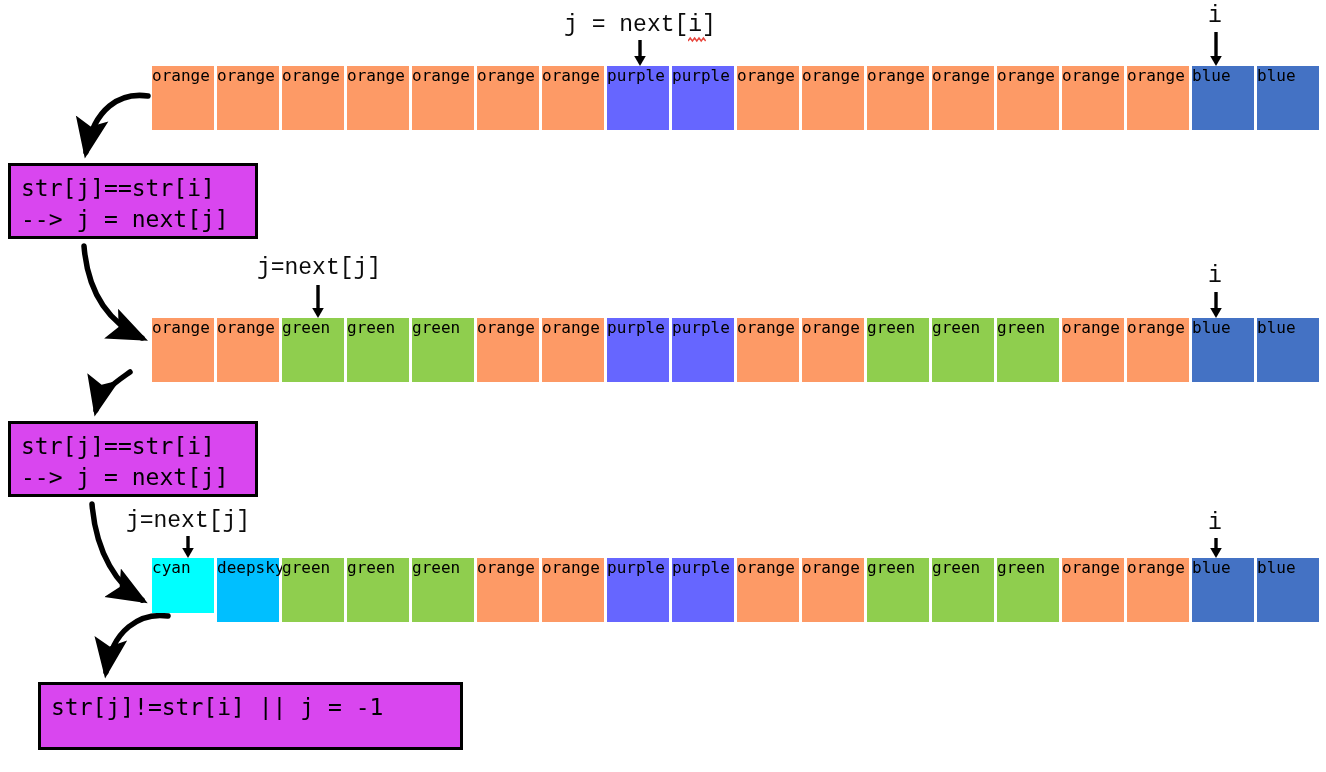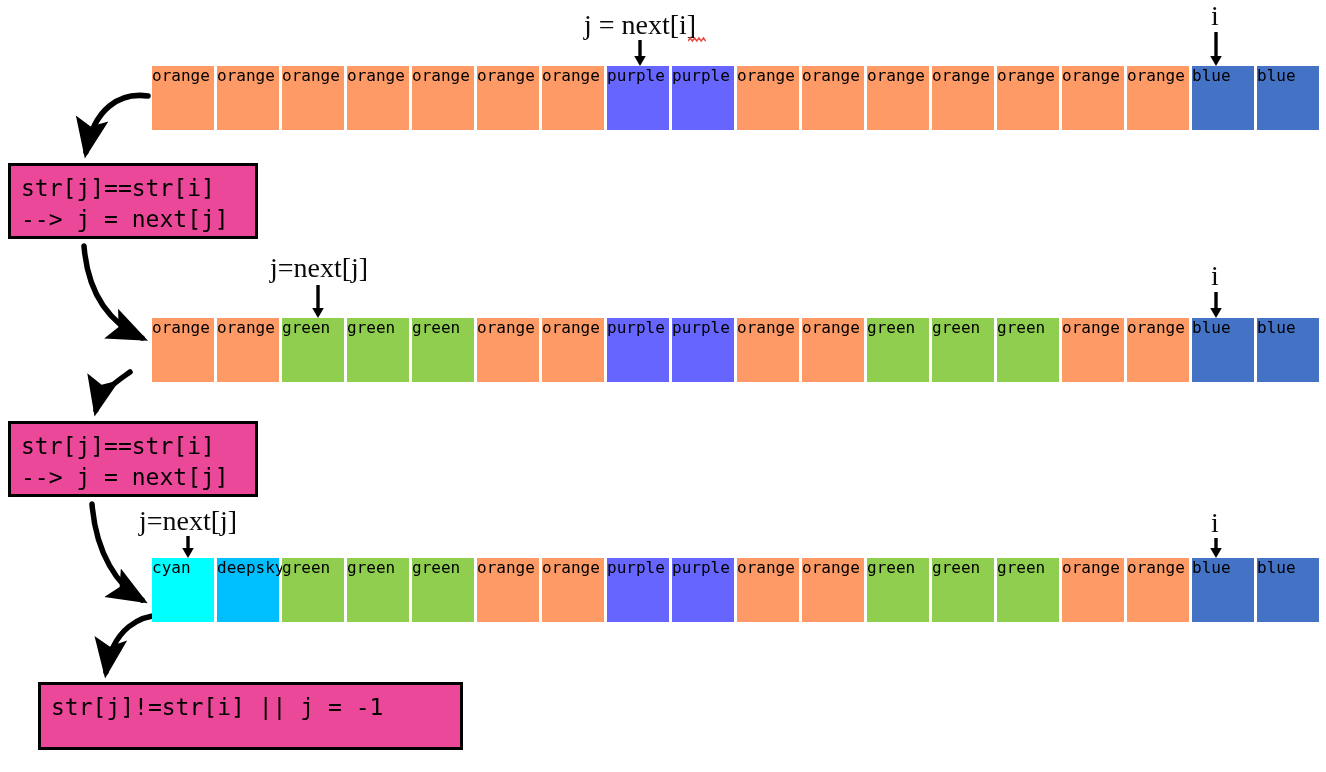--- a/index.html
+++ b/index.html
@@ -35,31 +35,31 @@
 
   
   .ptr {
     position: absolute;
     text-align: center;
     white-space: pre;
     color: #0b0b0b;
   }
   .ptr .ptr-text {
     display: block;
-    font-family: Liberation Serif, serif;
-    font-size: 28px;
+    font-family: Liberation Mono, monospace;
+    font-size: 23px;
     line-height: 26px;
     letter-spacing: 0px;
   }
 
   
   .codebox {
     position: absolute;
     border: 3px solid #000000;
-    background: #ec4899;
+    background: #d946ef;
     box-sizing: border-box;
     padding: 7px 10px 9px 10px;
   }
   .codebox .line {
     display: block;
     font-family: "DejaVu Sans Mono", "Liberation Mono", monospace;
     font-size: 23px;
     line-height: 31px;
     color: #000000;
     white-space: pre;
@@ -133,21 +133,21 @@
       <div class="cell" style="width: 62px; flex: 0 0 62px; height: 64px; background: rgb(253, 154, 102);">orange</div>
       <div class="cell" style="width: 62px; flex: 0 0 62px; height: 64px; background: rgb(143, 206, 78);">green</div>
       <div class="cell" style="width: 62px; flex: 0 0 62px; height: 64px; background: rgb(143, 206, 78);">green</div>
       <div class="cell" style="width: 62px; flex: 0 0 62px; height: 64px; background: rgb(143, 206, 78);">green</div>
       <div class="cell" style="width: 62px; flex: 0 0 62px; height: 64px; background: rgb(253, 154, 102);">orange</div>
       <div class="cell" style="width: 62px; flex: 0 0 62px; height: 64px; background: rgb(253, 154, 102);">orange</div>
       <div class="cell" style="width: 62px; flex: 0 0 62px; height: 64px; background: rgb(68, 114, 196);">blue</div>
       <div class="cell" style="width: 62px; flex: 0 0 62px; height: 64px; background: rgb(68, 114, 196);">blue</div>
     </div>
   <div class="row" id="row-3" style="left: 152px; top: 558px; gap: 3px; height: 64px;">
-      <div class="cell" style="width: 62px; flex: 0 0 62px; height: 64px; background: rgb(0, 255, 255);">cyan</div>
+      <div class="cell" style="width: 62px; flex: 0 0 62px; height: 55px; background: rgb(0, 255, 255);">cyan</div>
       <div class="cell" style="width: 62px; flex: 0 0 62px; height: 64px; background: rgb(0, 191, 255);">deepskyblue</div>
       <div class="cell" style="width: 62px; flex: 0 0 62px; height: 64px; background: rgb(143, 206, 78);">green</div>
       <div class="cell" style="width: 62px; flex: 0 0 62px; height: 64px; background: rgb(143, 206, 78);">green</div>
       <div class="cell" style="width: 62px; flex: 0 0 62px; height: 64px; background: rgb(143, 206, 78);">green</div>
       <div class="cell" style="width: 62px; flex: 0 0 62px; height: 64px; background: rgb(253, 154, 102);">orange</div>
       <div class="cell" style="width: 62px; flex: 0 0 62px; height: 64px; background: rgb(253, 154, 102);">orange</div>
       <div class="cell" style="width: 62px; flex: 0 0 62px; height: 64px; background: rgb(102, 102, 255);">purple</div>
       <div class="cell" style="width: 62px; flex: 0 0 62px; height: 64px; background: rgb(102, 102, 255);">purple</div>
       <div class="cell" style="width: 62px; flex: 0 0 62px; height: 64px; background: rgb(253, 154, 102);">orange</div>
       <div class="cell" style="width: 62px; flex: 0 0 62px; height: 64px; background: rgb(253, 154, 102);">orange</div>

